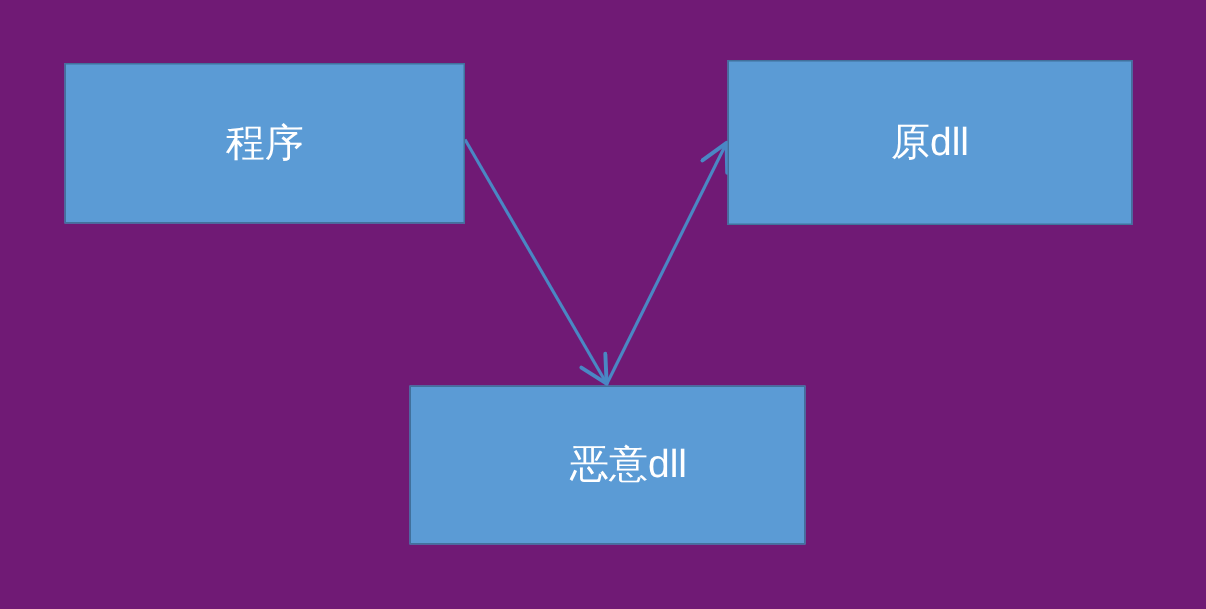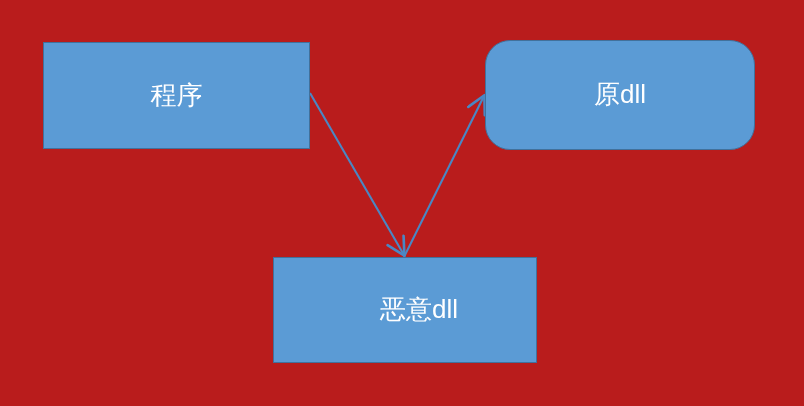--- a/index.html
+++ b/index.html
@@ -7,21 +7,21 @@
     padding: 0;
     background: #ffffff;
   }
   body {
     font-family: "Liberation Sans", "DejaVu Sans", sans-serif;
   }
   #canvas {
     position: relative;
     width: 804px;
     height: 406px;
-    background: #b91c1c;
+    background: #701a75;
     overflow: hidden;
   }
   .node {
     position: absolute;
     box-sizing: border-box;
     display: flex;
     align-items: center;
     justify-content: center;
     color: #ffffff;
     font-size: 26px;
@@ -34,21 +34,20 @@
     left: 43px;
     top: 42px;
     width: 267px;
     height: 107px;
   }
   #node-original-dll {
     left: 485px;
     top: 40px;
     width: 270px;
     height: 110px;
-    border-radius: 25px;
   }
   #node-malicious-dll {
     left: 273px;
     top: 257px;
     width: 264px;
     height: 106px;
   }
   .node-label {
     pointer-events: none;
     transform: translateY(-1px);

